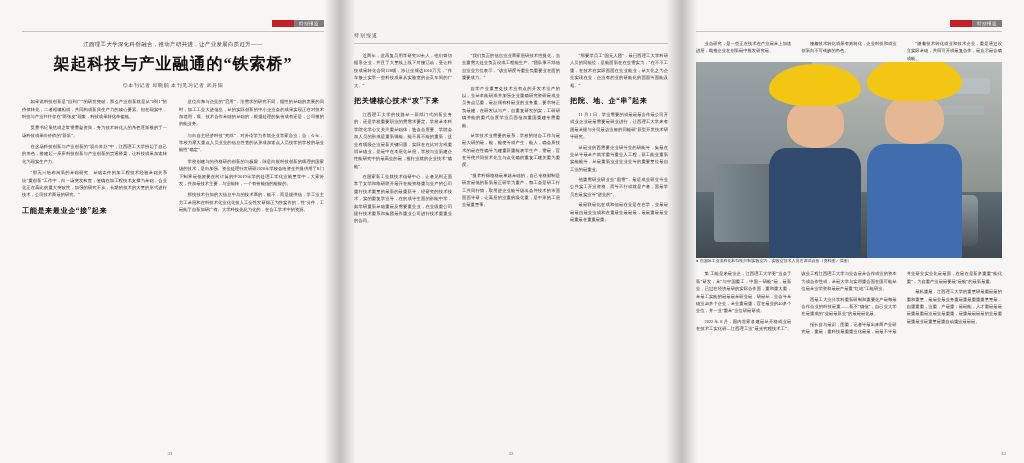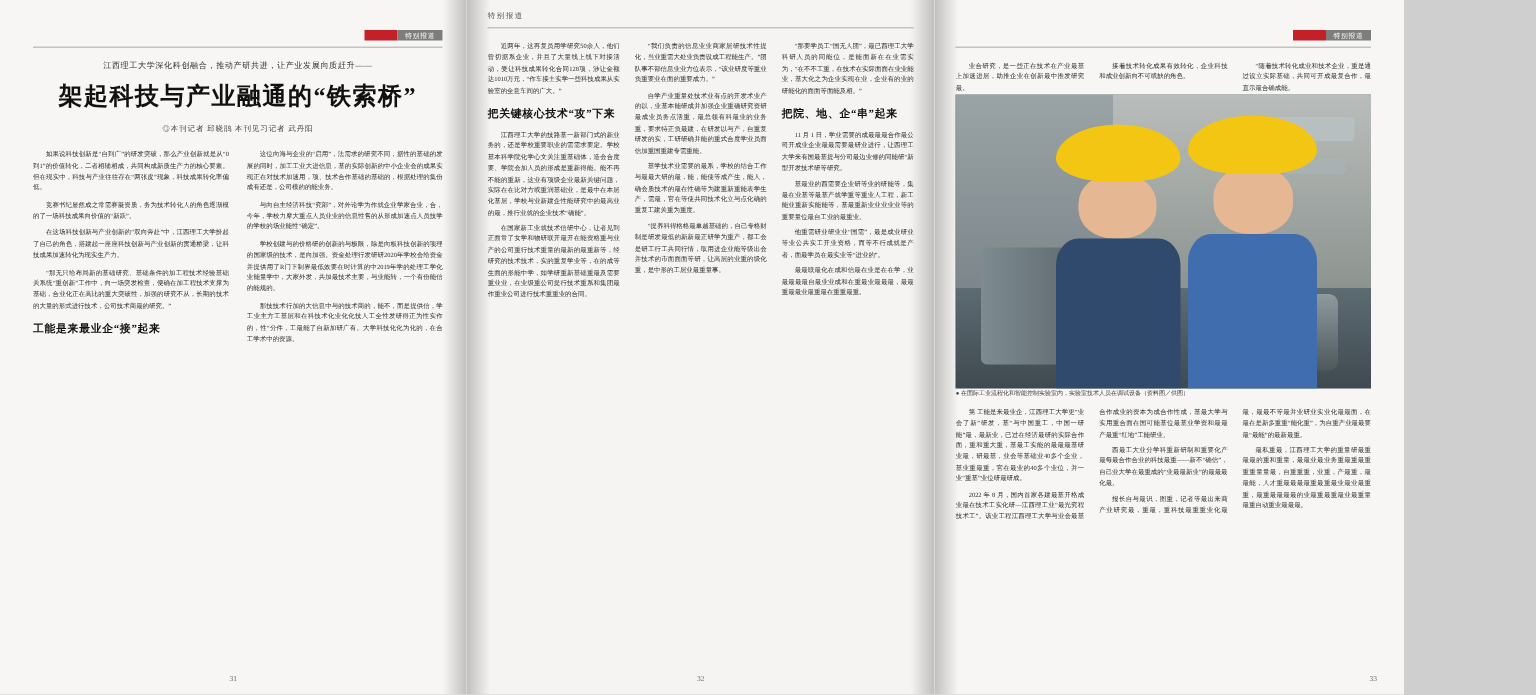--- a/index.html
+++ b/index.html
@@ -8,35 +8,35 @@
     background: #cfcfcf;
   }
   body {
     width: 1024px;
     height: 463px;
     overflow: hidden;
     font-family: "Liberation Serif", serif;
   }
   .spread {
     position: relative;
-    width: 936px;
+    width: 1024px;
     height: 463px;
     background: #c9c9c9;
     display: flex;
   }
   
   .page {
     position: relative;
     background: #f7f6f4;
     height: 463px;
     box-sizing: border-box;
     overflow: hidden;
   }
   .page.left  { width: 340px; padding: 18px 16px 16px 22px; }
-  .page.mid   { width: 342px; padding: 5px 14px 16px 14px; background:#f5f4f2;}
+  .page.mid   { width: 342px; padding: 30px 14px 16px 14px; background:#f5f4f2;}
   .page.right { width: 342px; padding: 18px 22px 16px 14px; }
 
   .gutter-shadow-l {
     position: absolute; top:0; left:0; width:16px; height:463px;
     background: linear-gradient(to right, rgba(0,0,0,0.22), rgba(0,0,0,0));
     pointer-events:none;
   }
   .gutter-shadow-r {
     position: absolute; top:0; right:0; width:16px; height:463px;
     background: linear-gradient(to left, rgba(0,0,0,0.22), rgba(0,0,0,0));

